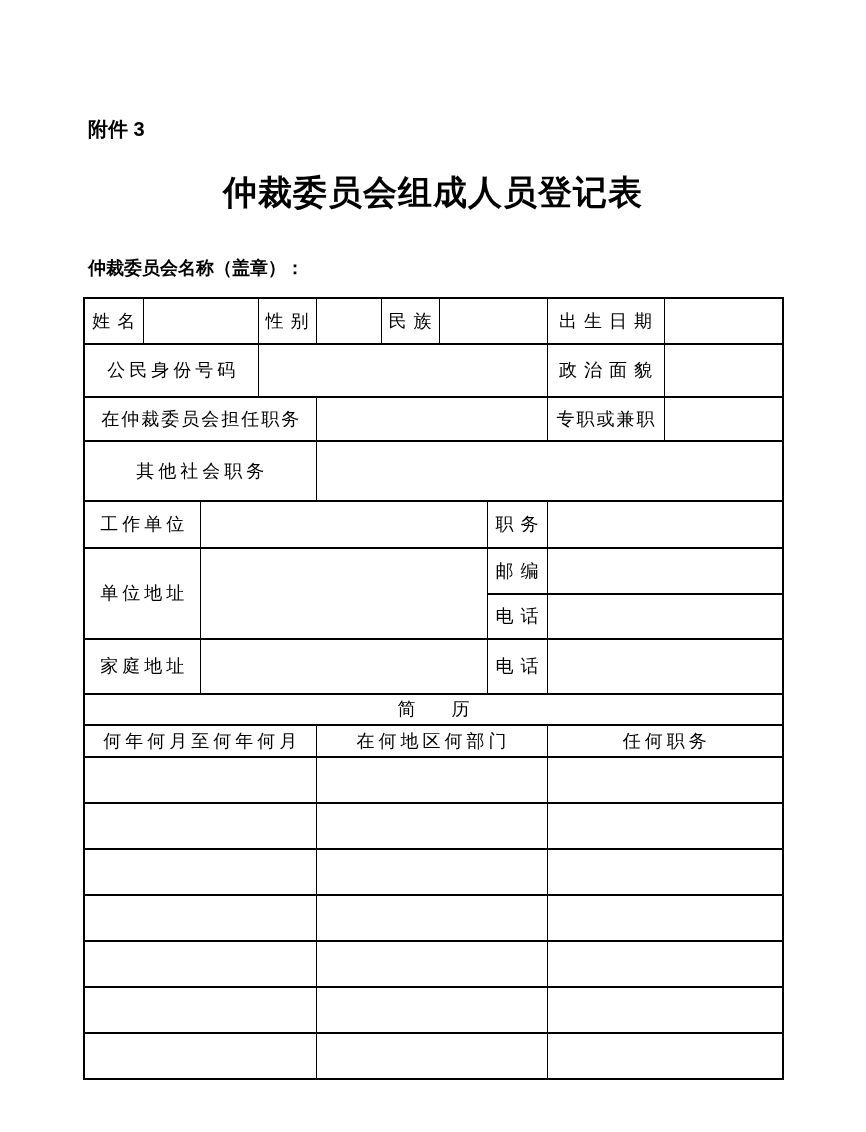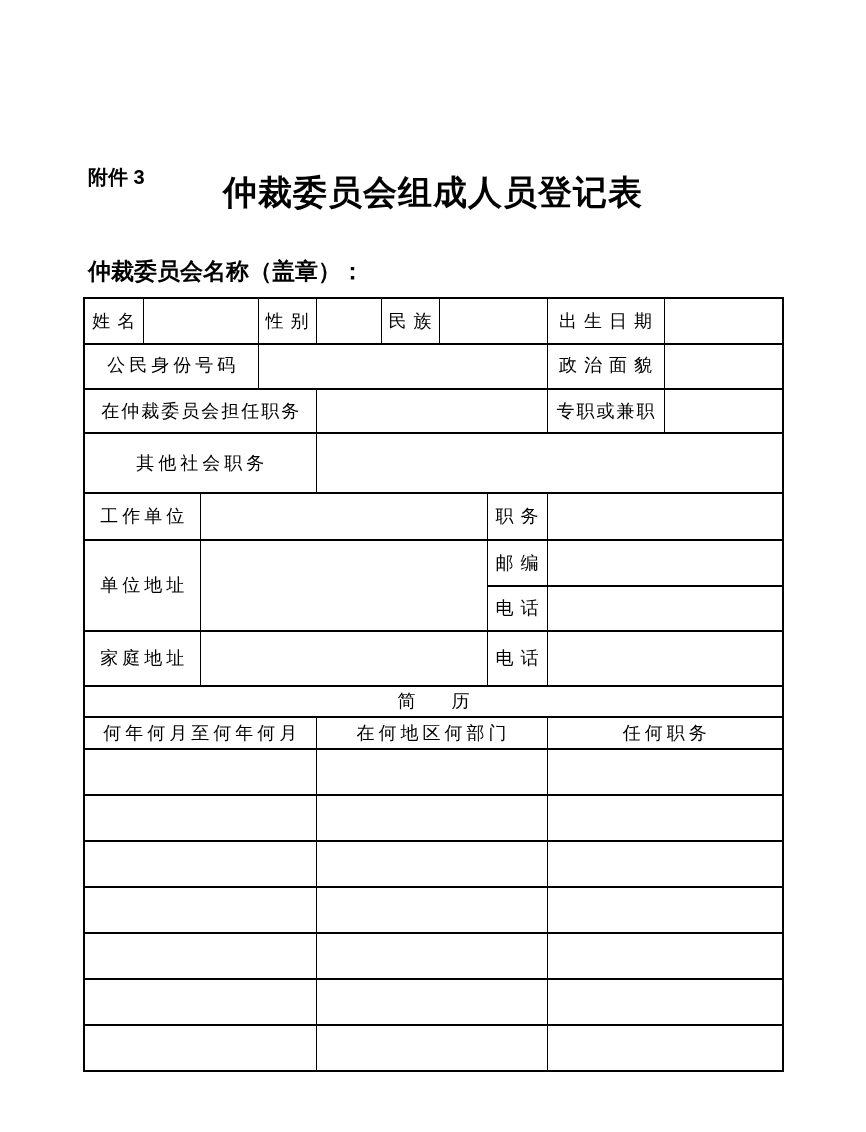--- a/index.html
+++ b/index.html
@@ -3,44 +3,43 @@
 <meta charset="utf-8">
 <style>
   html,body{margin:0;padding:0;background:#ffffff;}
   .page{
     position:relative;width:866px;height:1132px;background:#ffffff;color:#000;
     font-family:"Liberation Serif","DejaVu Serif",serif;overflow:hidden;
   }
   .attachment{
     position:absolute;left:88px;top:116px;font-size:20px;font-weight:700;
     font-family:"Liberation Sans","DejaVu Sans",sans-serif;
-    margin-top:48px;
   }
   .title{
     position:absolute;left:0;right:0;top:160px;margin:10px;text-align:center;
     font-size:34px;font-weight:700;letter-spacing:1px;
     font-family:"Liberation Serif","DejaVu Serif",serif;
   }
   .form-name{
-    position:absolute;left:88px;top:256px;font-size:23px;font-weight:700;
+    position:absolute;left:88px;top:256px;font-size:18px;font-weight:700;
     font-family:"Liberation Sans","DejaVu Sans",sans-serif;
   }
   table.form-table{
     position:absolute;left:83px;top:297px;width:699px;
     border-collapse:collapse;table-layout:fixed;border:2px solid #000;
   }
   .form-table td{
     border:2px solid #000;border-left-width:1px;border-right-width:1px;
     text-align:center;vertical-align:middle;font-size:18px;padding:0;overflow:hidden;
     line-height:1.25;
   }
   .sp2{letter-spacing:2px;padding-left:2px;}
   .sp4{letter-spacing:4px;padding-left:4px;}
   .sp7{letter-spacing:7px;padding-left:7px;}
-  tr.r1{height:46px;} tr.r2{height:45px;font-family:Liberation Mono, monospace;} tr.r3{height:44px;} tr.r4{height:60px;}
+  tr.r1{height:46px;} tr.r2{height:53px;} tr.r3{height:44px;} tr.r4{height:60px;}
   tr.r5{height:47px;} tr.r6{height:46px;} tr.r7{height:45px;} tr.r8{height:55px;}
   tr.r9{height:31px;margin-left:16px;} tr.r10{height:32px;} tr.empty-row{height:46px;}
 </style>
 </head>
 <body>
 
 <div class="page">
 
   <div class="attachment">附件 3</div>
 

